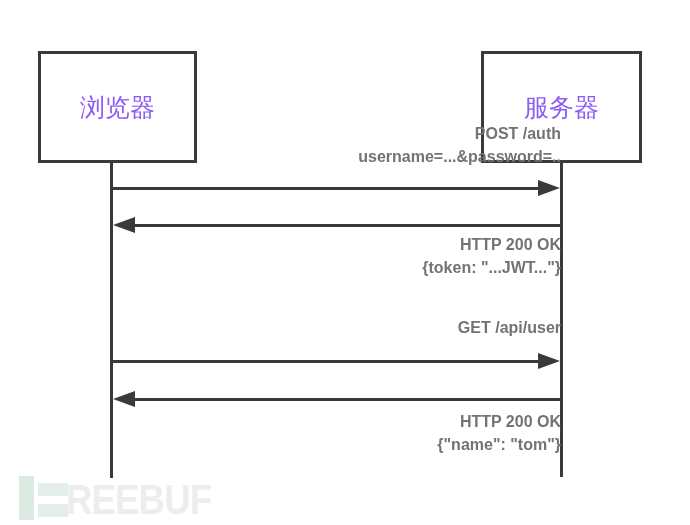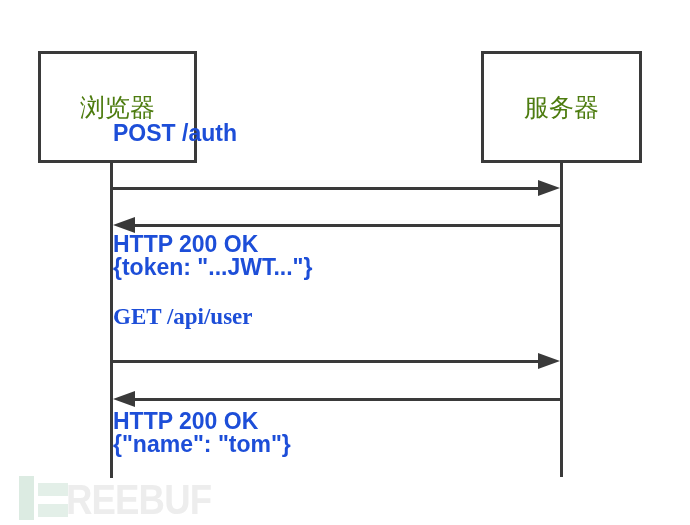--- a/index.html
+++ b/index.html
@@ -17,21 +17,21 @@
   .actor-box {
     position: absolute;
     top: 51px;
     height: 112px;
     background: #ffffff;
     border: 3px solid #3a3a3a;
     display: flex;
     align-items: center;
     justify-content: center;
     font-size: 25px;
-    color: #4d7c0f;
+    color: #8b5cf6;
     z-index: 2;
   }
   .actor-browser { left: 38px;  width: 159px; }
   .actor-server  { left: 481px; width: 161px; font-family: Liberation Mono, monospace; }
 
   
   .lifeline {
     position: absolute;
     width: 3px;
     background: #3a3a3a;
@@ -69,31 +69,31 @@
   .arrow-1 { top: 180px; }
   .arrow-2 { top: 217px; }
   .arrow-3 { top: 353px; }
   .arrow-4 { top: 391px; }
 
   
   .msg {
     position: absolute;
     left: 113px;
     width: 448px;
-    text-align: left;
-    font-size: 23px;
+    text-align: right;
+    font-size: 16px;
     font-weight: 600;
-    color: #1d4ed8;
+    color: #737373;
     line-height: 23px;
     z-index: 2;
     white-space: nowrap;
   }
   .msg-1 { top: 122px; }
   .msg-2 { top: 233px; }
-  .msg-3 { top: 305px; font-family: Liberation Serif, serif; }
+  .msg-3 { top: 316px; }
   .msg-4 { top: 410px; }
 
   
   .wm-bar { position: absolute; z-index: 0; }
   .wm-vbar  { left: 19px; top: 476px; width: 15px; height: 44px; background: #dcebe2; }
   .wm-hbar1 { left: 38px; top: 483px; width: 30px; height: 13px; background: #e3efe8; }
   .wm-hbar2 { left: 38px; top: 504px; width: 30px; height: 13px; background: #e3efe8; }
   .wm-text {
     position: absolute;
     left: 66px;
@@ -119,20 +119,21 @@
   </div>
   <div class="actor-box actor-server">
     <span>服务器</span>
   </div>
 
   <div class="lifeline lifeline-browser"></div>
   <div class="lifeline lifeline-server"></div>
 
   <div class="msg msg-1">
     <div>POST /auth</div>
+    <div>username=...&amp;password=..</div>
   </div>
   <div class="arrow to-right arrow-1">
     <div class="shaft"></div>
     <div class="head"></div>
   </div>
 
   <div class="arrow to-left arrow-2">
     <div class="shaft"></div>
     <div class="head"></div>
   </div>

